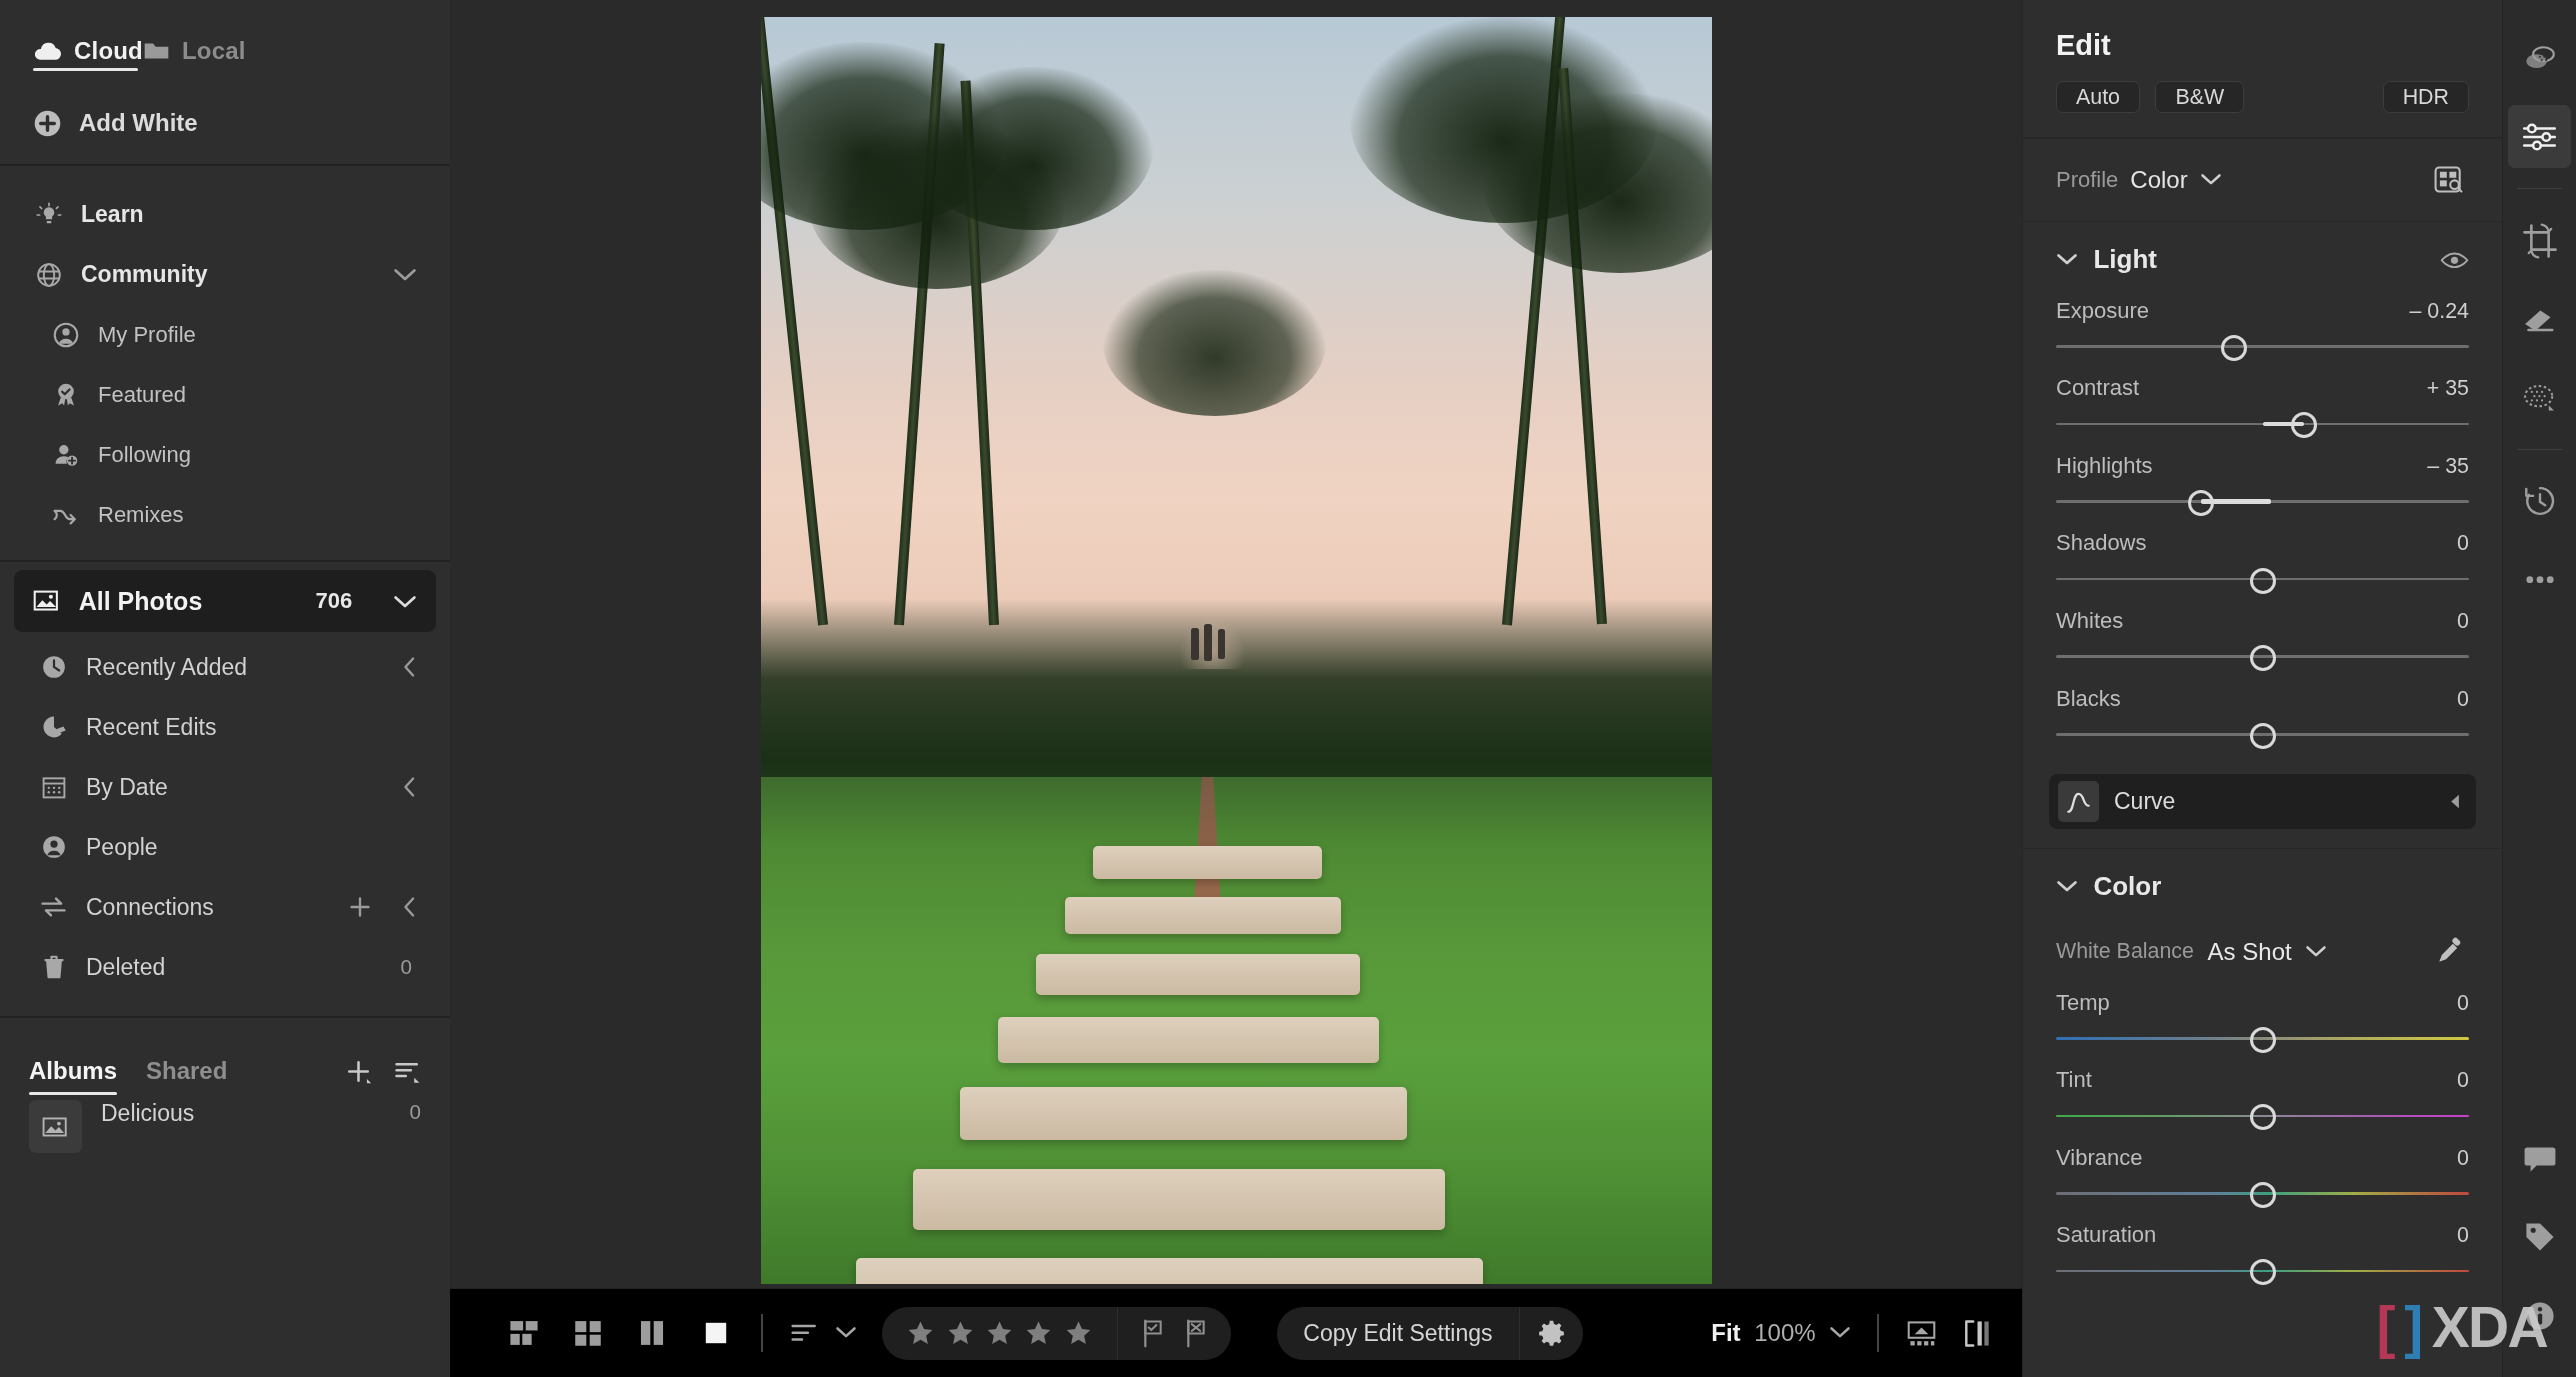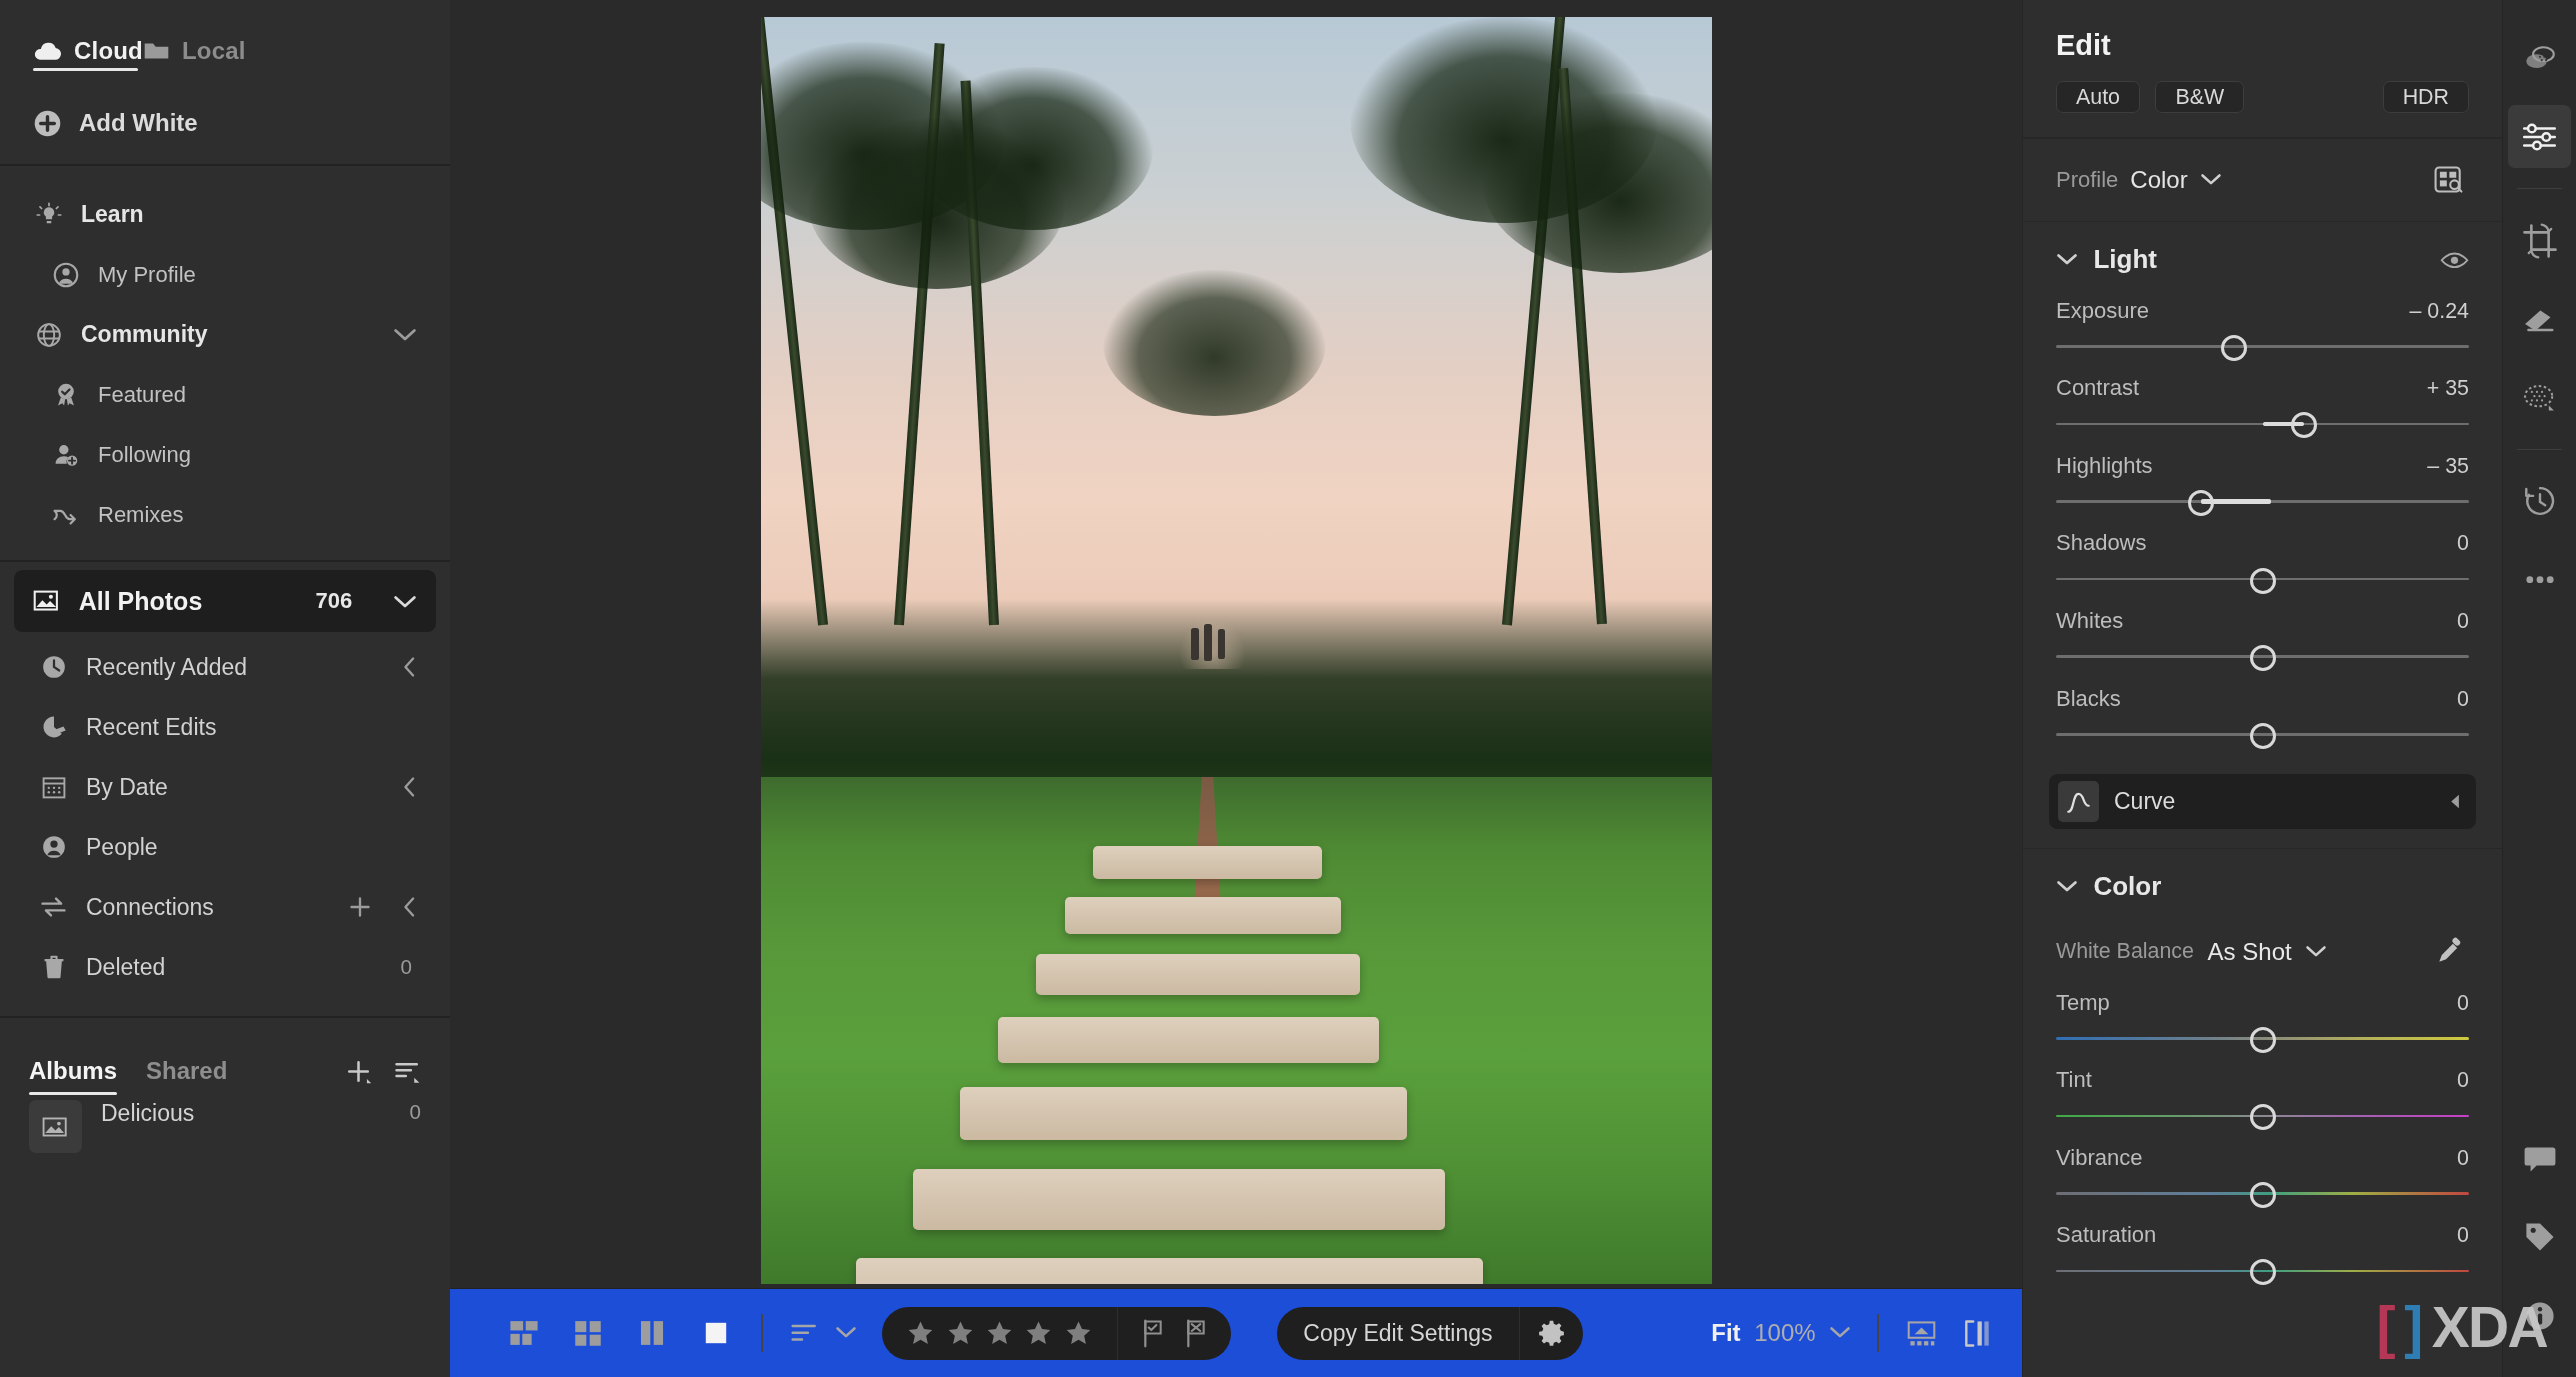--- a/index.html
+++ b/index.html
@@ -152,21 +152,21 @@
   .people {
     position: absolute; left: 44%; top: 47.5%;
     width: 7%; height: 4%;
     background: radial-gradient(ellipse at 50% 70%, rgba(230,200,180,.5), rgba(40,40,40,.0) 70%);
   }
   .figure { position: absolute; width: 7.7px; background: #3a3530; border-radius: 2.6px; }
 
   
   .bottombar {
     height: 89px; flex: 0 0 89px;
-    background: #1d4ed8;
+    background: #000000;
     border-top: 1.7px solid #222;
     display: flex; align-items: center;
     padding: 0 29px;
     position: relative;
   }
   .view-modes { display: flex; align-items: center; gap: 26px; margin-left: 26px; }
   .vm-btn { width: 38px; height: 38px; display: flex; align-items: center; justify-content: center; }
   .vbar { width: 1.7px; height: 38px; background: #444; margin: 0 26px; }
   .sort-group { display: flex; align-items: center; gap: 15.4px; }
 
@@ -343,45 +343,45 @@
         <span class="ic">
           <svg width="26" height="26" viewBox="0 0 30 30">
               <path fill="currentColor" d="M15 6a6 6 0 0 0-3.6 10.8V20h7.2v-3.2A6 6 0 0 0 15 6zm-2.6 16h5.2v2.4h-5.2z"></path>
               <g stroke="currentColor" stroke-width="2" stroke-linecap="round">
                 <path d="M15 1.5v2.6M4.6 5.6l1.9 1.9M1.5 15h2.6M25.4 5.6l-1.9 1.9M28.5 15h-2.6"></path>
               </g>
             </svg>
         </span>
         <span class="txt">Learn</span>
       </div>
+      <div class="nav-row strong">
+        <span class="ic">
+          <svg width="26" height="26" viewBox="0 0 30 30">
+              <circle cx="15" cy="15" r="12.5" fill="none" stroke="currentColor" stroke-width="2.2"></circle>
+              <ellipse cx="15" cy="15" rx="6" ry="12.5" fill="none" stroke="currentColor" stroke-width="2.2"></ellipse>
+              <path d="M2.8 11h24.4M2.8 19h24.4" stroke="currentColor" stroke-width="2.2"></path>
+            </svg>
+        </span>
+        <span class="txt">Community</span>
+        <span class="chev">
+          <svg width="24" height="15.4" viewBox="0 0 28 18">
+              <path d="M3 4l11 10L25 4" fill="none" stroke="currentColor" stroke-width="3.2" stroke-linecap="round" stroke-linejoin="round"></path>
+            </svg>
+        </span>
+      </div>
+
       <div class="nav-row sub">
         <span class="ic">
           <svg width="26" height="26" viewBox="0 0 30 30">
               <circle cx="15" cy="15" r="13" fill="none" stroke="currentColor" stroke-width="2.4"></circle>
               <circle cx="15" cy="11.5" r="4.2" fill="currentColor"></circle>
               <path d="M6.6 25a9 9 0 0 1 16.8 0" fill="currentColor"></path>
             </svg>
         </span>
         <span class="txt">My Profile</span>
-      </div>
-
-      <div class="nav-row strong">
-        <span class="ic">
-          <svg width="26" height="26" viewBox="0 0 30 30">
-              <circle cx="15" cy="15" r="12.5" fill="none" stroke="currentColor" stroke-width="2.2"></circle>
-              <ellipse cx="15" cy="15" rx="6" ry="12.5" fill="none" stroke="currentColor" stroke-width="2.2"></ellipse>
-              <path d="M2.8 11h24.4M2.8 19h24.4" stroke="currentColor" stroke-width="2.2"></path>
-            </svg>
-        </span>
-        <span class="txt">Community</span>
-        <span class="chev">
-          <svg width="24" height="15.4" viewBox="0 0 28 18">
-              <path d="M3 4l11 10L25 4" fill="none" stroke="currentColor" stroke-width="3.2" stroke-linecap="round" stroke-linejoin="round"></path>
-            </svg>
-        </span>
       </div>
       <div class="nav-row sub">
         <span class="ic">
           <svg width="26" height="26" viewBox="0 0 30 30">
               <circle cx="15" cy="11" r="9" fill="currentColor"></circle>
               <path d="M10.6 11.2l3 3 5.4-5.6" fill="none" stroke="#2e2e2e" stroke-width="2.6" stroke-linecap="round" stroke-linejoin="round"></path>
               <path d="M9 18l-3.2 9 5-2.4 2 2.4 1.2-7zM21 18l3.2 9-5-2.4-2 2.4-1.2-7z" fill="currentColor"></path>
             </svg>
         </span>
         <span class="txt">Featured</span>

